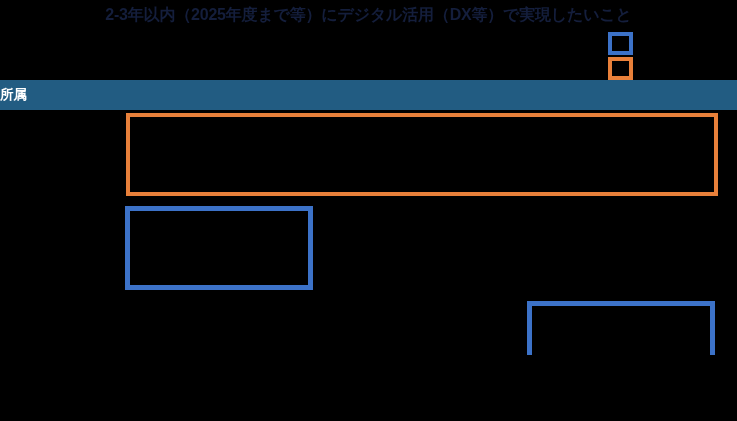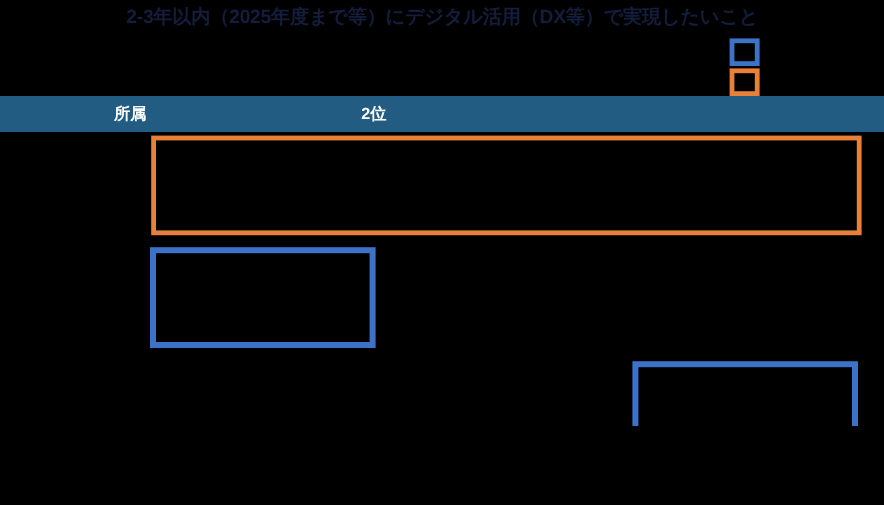--- a/index.html
+++ b/index.html
@@ -72,21 +72,21 @@
     width: 737px;
     height: 30px;
     background: #225C82;
     display: flex;
     align-items: center;
   }
   .header-cell {
     font-size: 13.5px;
     font-weight: bold;
     color: #FFFFFF;
-    text-align: right;
+    text-align: left;
     line-height: 30px;
     white-space: nowrap;
   }
   .col-affiliation { width: 122px; }
   .col-rank        { width: 200px; }
 
   
   #table-body {
     position: absolute;
     left: 0;
@@ -147,21 +147,20 @@
   <div id="legend">
     <div id="legend-swatch-blue" class="legend-swatch"></div>
     <div id="legend-label-blue" class="legend-label"></div>
 
     <div id="legend-swatch-orange" class="legend-swatch"></div>
     <div id="legend-label-orange" class="legend-label"></div>
   </div>
 
   <div id="table-header">
     <div class="header-cell col-affiliation">所属</div>
-    <div class="header-cell col-rank">2位</div>
   </div>
 
   <div id="table-body">
     <div class="body-row">
       <div class="body-cell col-affiliation"></div>
       <div class="body-cell col-rank"></div>
       <div class="body-cell col-rank"></div>
       <div class="body-cell col-rank"></div>
     </div>
     <div class="body-row">

